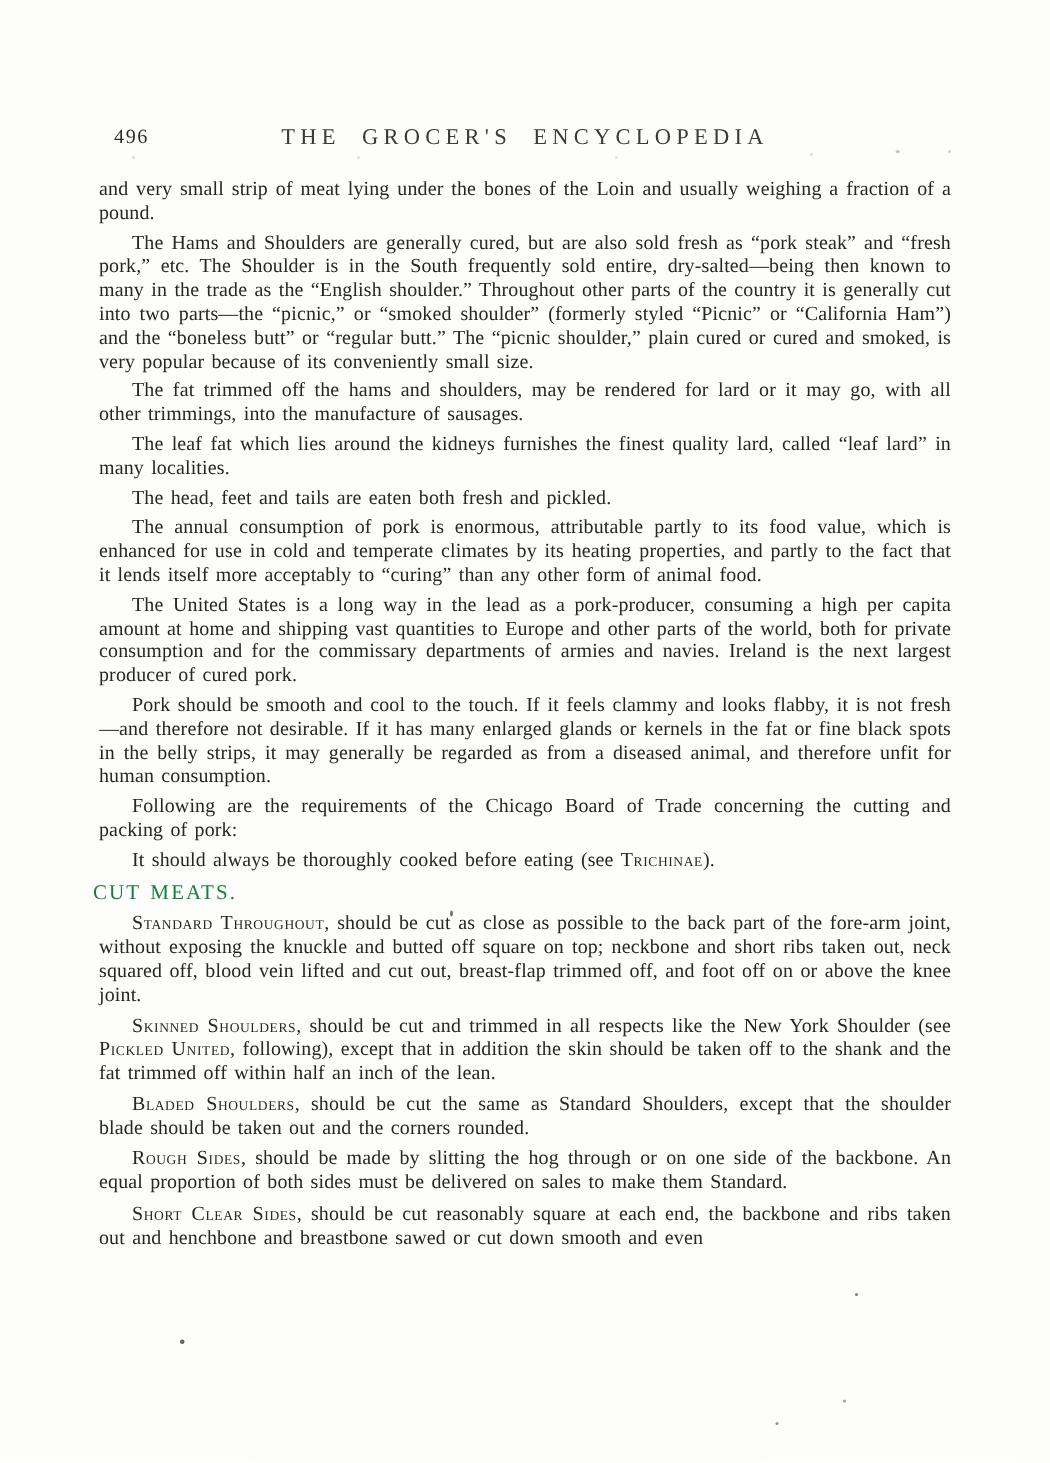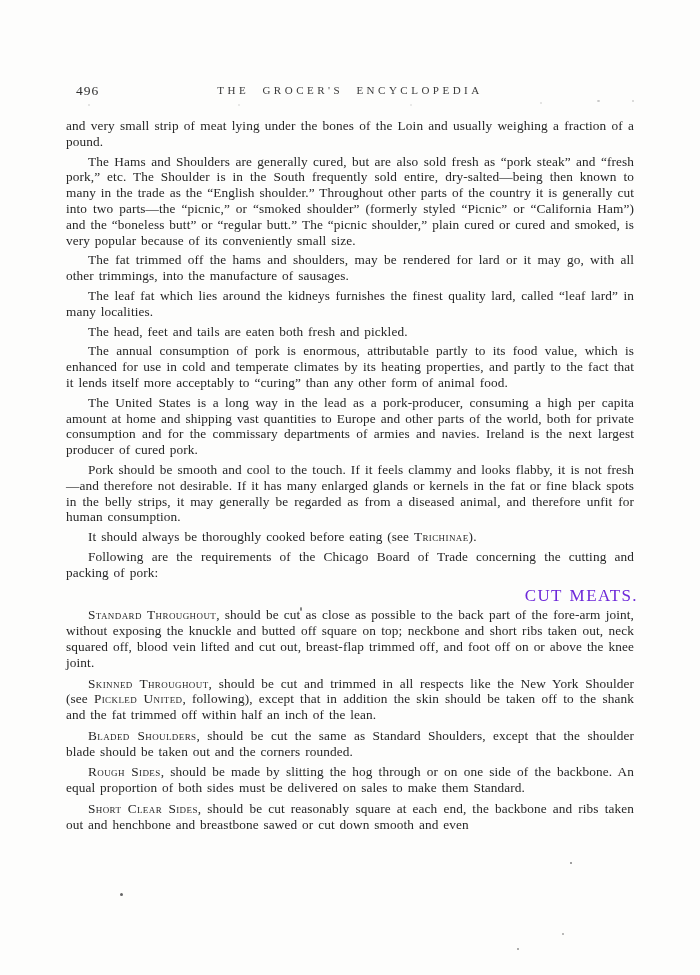--- a/index.html
+++ b/index.html
@@ -27,21 +27,21 @@
     font-size: 13.5px;
     letter-spacing: 1px;
     color: #2e2e2e;
   }
   .running-title {
     position: absolute;
     left: 0;
     right: 0;
     top: 1px;
     text-align: center;
-    font-size: 11px;
+    font-size: 15px;
     letter-spacing: 3.5px;
     word-spacing: 7px;
     color: #3a3a3a;
     white-space: nowrap;
   }
   .page-body {
     position: absolute;
     top: 114px;
     left: 62px;
     width: 576px;
@@ -50,25 +50,25 @@
     text-align: justify;
     word-spacing: 1.4px;
     letter-spacing: 0.1px;
   }
   .para { margin: 4px; }
   .para.indent { text-indent: 22px; }
   .para.spaced { margin-top: 5px; }
   .sc { font-variant: small-caps; letter-spacing: 0.4px; }
   .section-heading {
     margin: 7px 0 4px 0;
-    text-align: right;
-    font-size: 17px;
+    text-align: left;
+    font-size: 14px;
     font-weight: normal;
     letter-spacing: 1.4px;
-    color: #6d28d9;
+    color: #15803d;
   }
   .artifact-dot {
     position: absolute;
     background: #4a4a4a;
     border-radius: 50%;
     pointer-events: none;
   }
 </style>
 </head>
 <body>
@@ -80,25 +80,25 @@
   </header>
   <main class="page-body">
       <p class="para"><span>and very small strip of meat lying under the bones of the Loin and usually weighing a fraction of a pound.</span></p>
       <p class="para indent"><span>The Hams and Shoulders are generally cured, but are also sold fresh as “pork steak” and “fresh pork,” etc.  The Shoulder is in the South frequently sold entire, dry-salted—being then known to many in the trade as the “English shoulder.”  Throughout other parts of the country it is generally cut into two parts—the “picnic,” or “smoked shoulder” (formerly styled “Picnic” or “California Ham”) and the “boneless butt” or “regular butt.”  The “picnic shoulder,” plain cured or cured and smoked, is very popular because of its conveniently small size.</span></p>
       <p class="para indent"><span>The fat trimmed off the hams and shoulders, may be rendered for lard or it may go, with all other trimmings, into the manufacture of sausages.</span></p>
       <p class="para indent"><span>The leaf fat which lies around the kidneys furnishes the finest quality lard, called “leaf lard” in many localities.</span></p>
       <p class="para indent"><span>The head, feet and tails are eaten both fresh and pickled.</span></p>
       <p class="para indent"><span>The annual consumption of pork is enormous, attributable partly to its food value, which is enhanced for use in cold and temperate climates by its heating properties, and partly to the fact that it lends itself more acceptably to “curing” than any other form of animal food.</span></p>
       <p class="para indent"><span>The United States is a long way in the lead as a pork-producer, consuming a high per capita amount at home and shipping vast quantities to Europe and other parts of the world, both for private consumption and for the commissary departments of armies and navies.  Ireland is the next largest producer of cured pork.</span></p>
       <p class="para indent"><span>Pork should be smooth and cool to the touch.  If it feels clammy and looks flabby, it is not fresh—and therefore not desirable.  If it has many enlarged glands or kernels in the fat or fine black spots in the belly strips, it may generally be regarded as from a diseased animal, and therefore unfit for human consumption.</span></p>
+      <p class="para indent"><span>Following are the requirements of the Chicago Board of Trade concerning the cutting and packing of pork:</span></p>
       <p class="para indent"><span>It should always be thoroughly cooked before eating (see </span><span class="sc">Trichinae</span><span>).</span></p>
-      <p class="para indent"><span>Following are the requirements of the Chicago Board of Trade concerning the cutting and packing of pork:</span></p>
       <h2 class="section-heading">CUT MEATS.</h2>
       <p class="para indent"><span class="sc">Standard Throughout</span><span>, should be cut as close as possible to the back part of the fore-arm joint, without exposing the knuckle and butted off square on top; neckbone and short ribs taken out, neck squared off, blood vein lifted and cut out, breast-flap trimmed off, and foot off on or above the knee joint.</span></p>
-      <p class="para indent spaced"><span class="sc">Skinned Throughout</span><span>, should be cut and trimmed in all respects like the New York Shoulder (see </span><span class="sc">Pickled United</span><span>, following), except that in addition the skin should be taken off to the shank and the fat trimmed off within half an inch of the lean.</span></p>
+      <p class="para indent spaced"><span class="sc">Skinned Shoulders</span><span>, should be cut and trimmed in all respects like the New York Shoulder (see </span><span class="sc">Pickled United</span><span>, following), except that in addition the skin should be taken off to the shank and the fat trimmed off within half an inch of the lean.</span></p>
       <p class="para indent spaced"><span class="sc">Bladed Shoulders</span><span>, should be cut the same as Standard Shoulders, except that the shoulder blade should be taken out and the corners rounded.</span></p>
       <p class="para indent spaced"><span class="sc">Rough Sides</span><span>, should be made by slitting the hog through or on one side of the backbone.  An equal proportion of both sides must be delivered on sales to make them Standard.</span></p>
       <p class="para indent spaced"><span class="sc">Short Clear Sides</span><span>, should be cut reasonably square at each end, the backbone and ribs taken out and henchbone and breastbone sawed or cut down smooth and even</span></p>
     </main>
 <div class="artifact-dot" style="left: 88px; top: 104px; width: 2px; height: 2px; opacity: 0.18;"></div>
     <div class="artifact-dot" style="left: 238px; top: 104px; width: 2px; height: 2px; opacity: 0.16;"></div>
     <div class="artifact-dot" style="left: 410px; top: 104px; width: 2px; height: 2px; opacity: 0.15;"></div>
     <div class="artifact-dot" style="left: 540px; top: 102px; width: 2px; height: 2px; opacity: 0.18;"></div>
     <div class="artifact-dot" style="left: 597px; top: 100px; width: 3px; height: 2px; opacity: 0.3;"></div>
     <div class="artifact-dot" style="left: 632px; top: 100px; width: 2px; height: 2px; opacity: 0.25;"></div>

